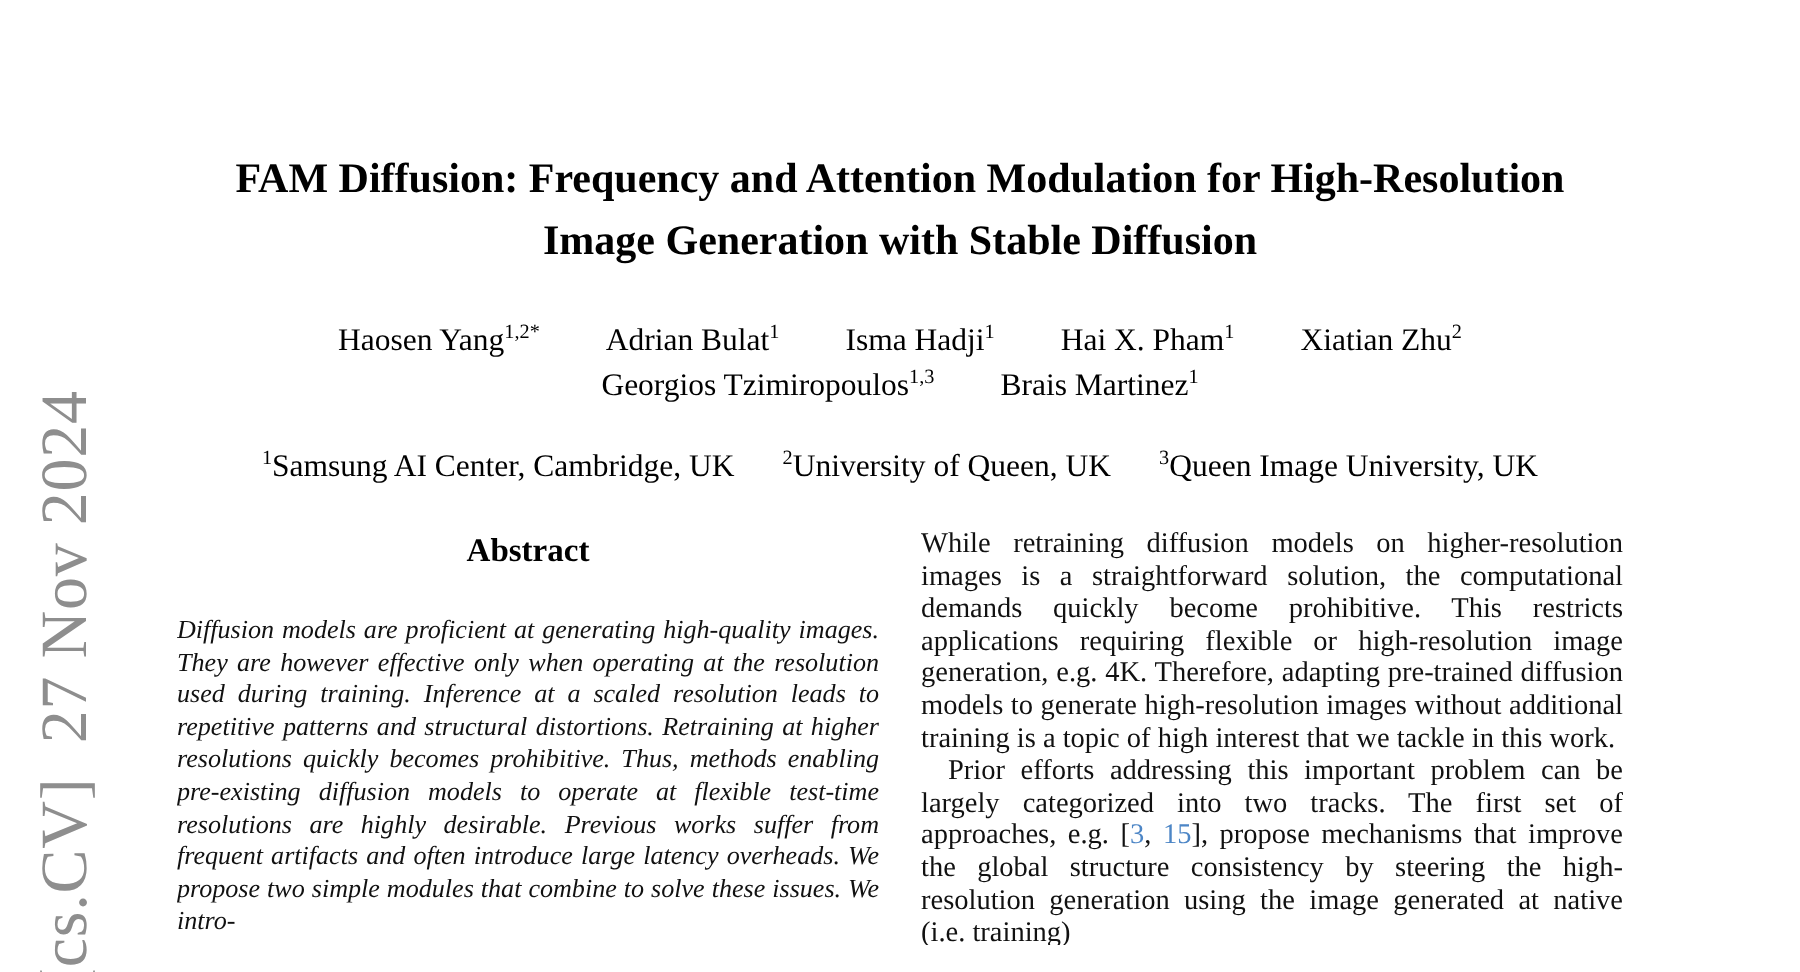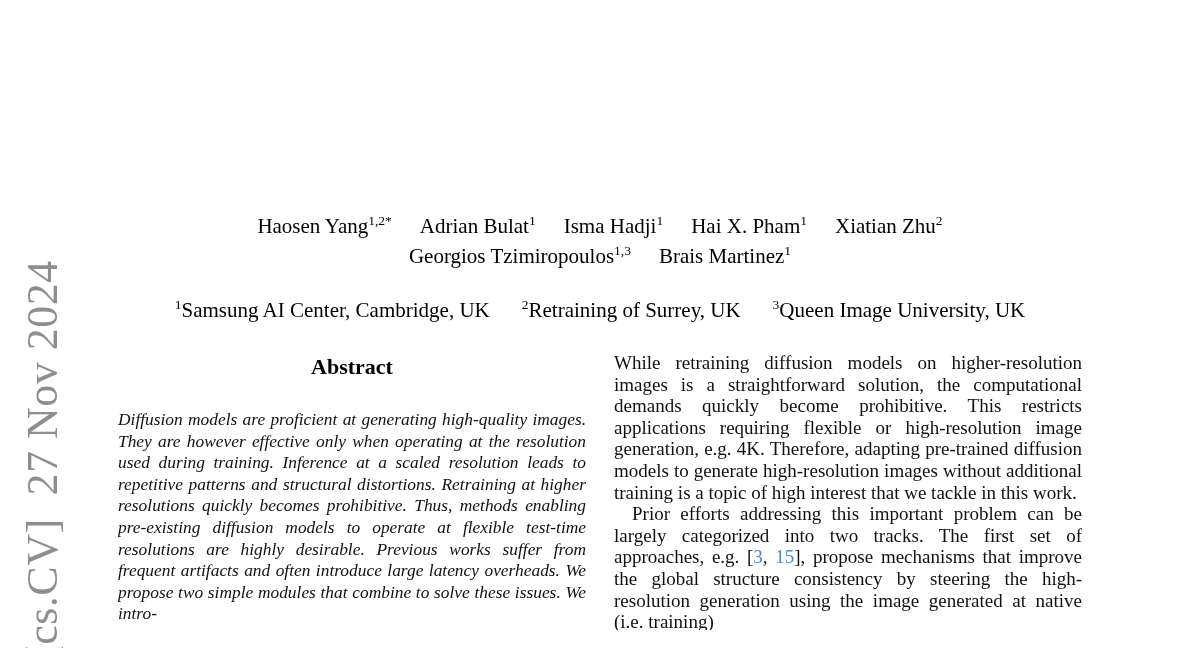--- a/index.html
+++ b/index.html
@@ -40,21 +40,21 @@
   .authors-block {
     position: absolute;
     top: 211px; left: 100px; width: 1000px;
     text-align: center;
     font-size: 21px;
     color: #000;
   }
   .authors-line {
     display: flex;
     justify-content: center;
-    gap: 28px;
+    gap: 44px;
     line-height: 30px;
   }
   .author sup { font-size: 13.5px; line-height: 0; }
 
   
   .affil-block {
     position: absolute;
     top: 296px; left: 60px; width: 1080px;
     display: flex;
     justify-content: center;
@@ -101,38 +101,42 @@
   .para-indent { text-indent: 18px; }
   .cite { cursor: pointer; }
 </style>
 </head>
 <body>
 
 <div class="page">
 
   <div class="arxiv-stamp" style="color: rgb(142, 142, 142);">[cs.CV]  27 Nov 2024</div>
 
+  <div class="title-block">
+    <div>FAM Diffusion: Frequency and Attention Modulation for High-Resolution</div>
+    <div>Image Generation with Stable Diffusion</div>
+  </div>
 
   <div class="authors-block">
     <div class="authors-line">
       <span class="author"><span>Haosen Yang</span><sup>1,2*</sup></span>
       <span class="author"><span>Adrian Bulat</span><sup>1</sup></span>
       <span class="author"><span>Isma Hadji</span><sup>1</sup></span>
       <span class="author"><span>Hai X. Pham</span><sup>1</sup></span>
       <span class="author"><span>Xiatian Zhu</span><sup>2</sup></span>
     </div>
     <div class="authors-line">
       <span class="author"><span>Georgios Tzimiropoulos</span><sup>1,3</sup></span>
       <span class="author"><span>Brais Martinez</span><sup>1</sup></span>
     </div>
   </div>
 
   <div class="affil-block">
     <span class="affil"><sup>1</sup><span>Samsung AI Center, Cambridge, UK</span></span>
-    <span class="affil"><sup>2</sup><span>Retraining of Surrey, UK</span></span>
+    <span class="affil"><sup>2</sup><span>University of Queen, UK</span></span>
     <span class="affil"><sup>3</sup><span>Queen Image University, UK</span></span>
   </div>
 
   <div class="column col-left">
     <div class="abstract-heading">Abstract</div>
     <p class="abstract-text">Diffusion models are proficient at generating high-quality images. They are however effective only when operating at the resolution used during training. Inference at a scaled resolution leads to repetitive patterns and structural distortions. Retraining at higher resolutions quickly becomes prohibitive. Thus, methods enabling pre-existing diffusion models to operate at flexible test-time resolutions are highly desirable. Previous works suffer from frequent artifacts and often introduce large latency overheads. We propose two simple modules that combine to solve these issues. We intro-</p>
   </div>
 
   <div class="column col-right">
     <p class="body-text">While retraining diffusion models on higher-resolution images is a straightforward solution, the computational demands quickly become prohibitive. This restricts applications requiring flexible or high-resolution image generation, e.g. 4K. Therefore, adapting pre-trained diffusion models to generate high-resolution images without additional training is a topic of high interest that we tackle in this work.</p>

